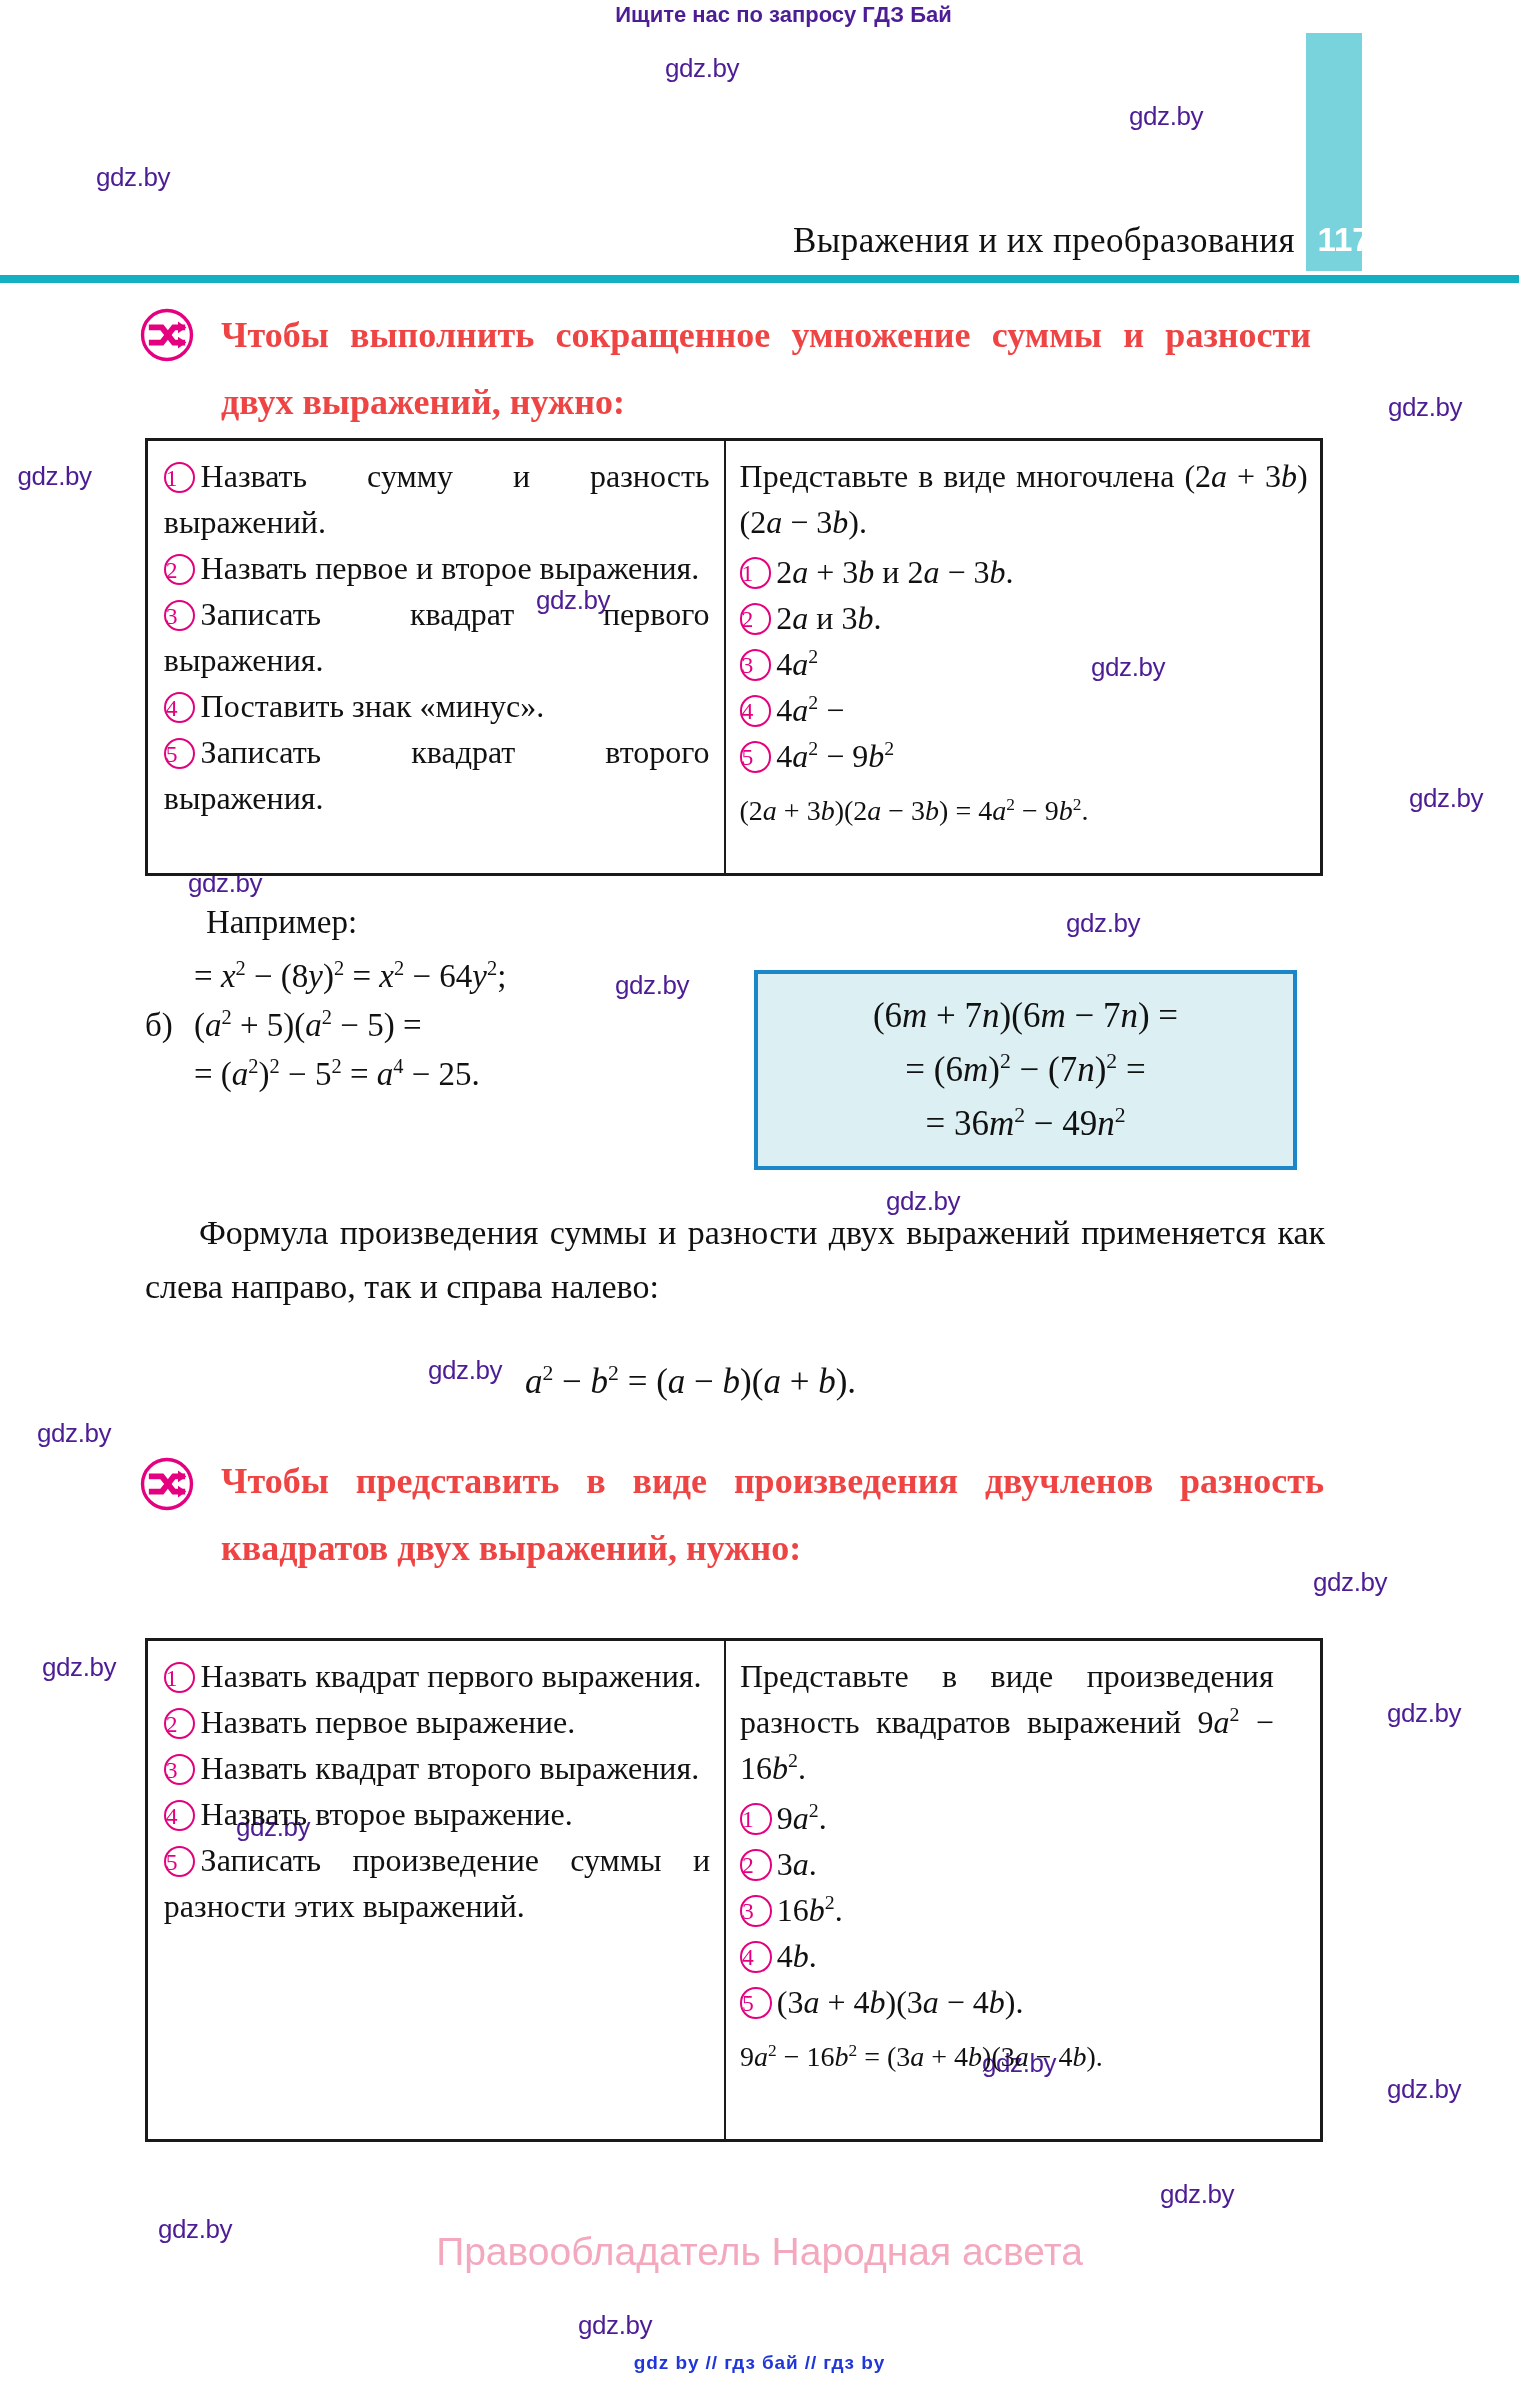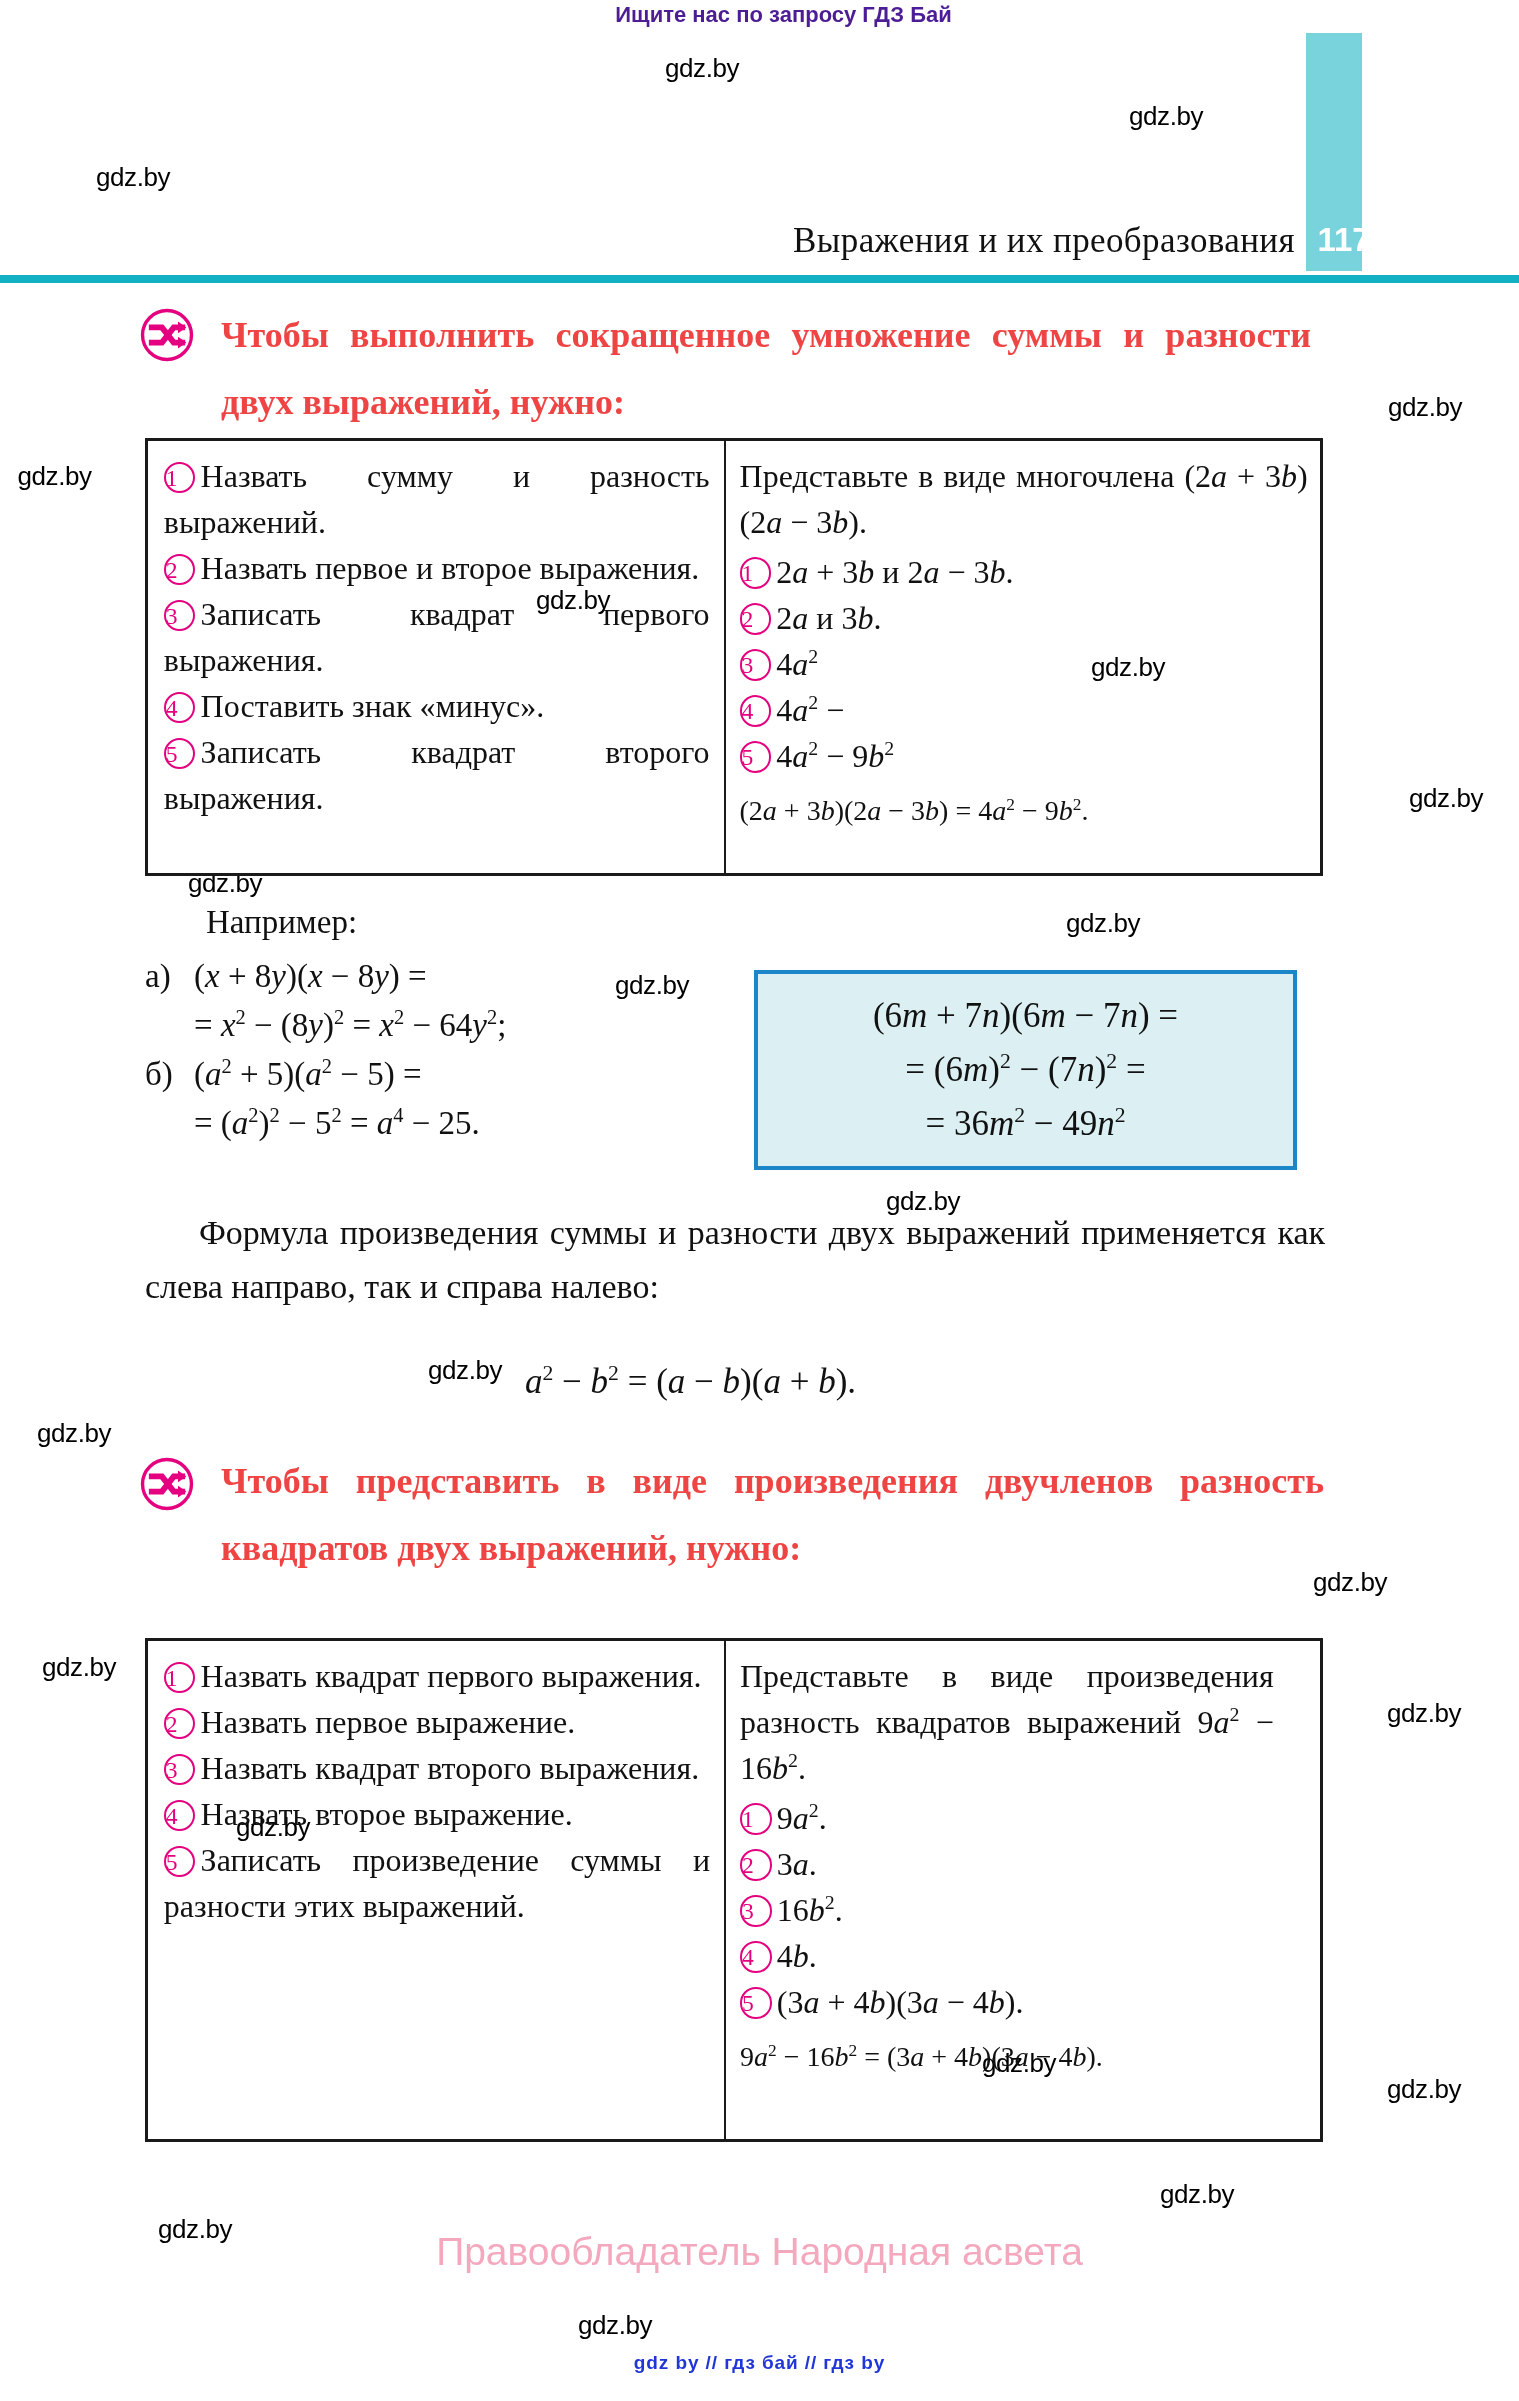--- a/index.html
+++ b/index.html
@@ -15,21 +15,21 @@
     overflow: hidden;
     font-family: "Liberation Serif", serif;
     color: #111111;
   }
 
   
   .wm {
     position: absolute;
     font-family: "Liberation Sans", sans-serif;
     font-size: 26px;
-    color: #000000;
+    color: #4c1d95;
     white-space: nowrap;
     letter-spacing: -0.4px;
   }
   .wm-top-green {
     position: absolute;
     left: 0;
     top: 1.8px;
     width: 1519px;
     text-align: center;
     font-family: "Liberation Sans", sans-serif;
@@ -306,23 +306,20 @@
         <span class="step-num">5</span><span>4<i>a</i><sup>2</sup> − 9<i>b</i><sup>2</sup></span>
       </p>
       <p class="answer-line">(2<i>a</i> + 3<i>b</i>)(2<i>a</i> − 3<i>b</i>) = 4<i>a</i><sup>2</sup> − 9<i>b</i><sup>2</sup>.</p>
     </div>
   </div>
 
   <div class="example-label" style="left:206px; top:900px;">Например:</div>
 
   <div class="example-lines" style="left:145px; top:952px; width:578px;">
     <div>
-      <span class="ex-letter">а)</span><span>(<i>x</i> + 8<i>y</i>)(<i>x</i> − 8<i>y</i>) =</span>
-    </div>
-    <div>
       <span class="ex-indent"></span><span>= <i>x</i><sup>2</sup> − (8<i>y</i>)<sup>2</sup> = <i>x</i><sup>2</sup> − 64<i>y</i><sup>2</sup>;</span>
     </div>
     <div>
       <span class="ex-letter">б)</span><span>(<i>a</i><sup>2</sup> + 5)(<i>a</i><sup>2</sup> − 5) =</span>
     </div>
     <div>
       <span class="ex-indent"></span><span>= (<i>a</i><sup>2</sup>)<sup>2</sup> − 5<sup>2</sup> = <i>a</i><sup>4</sup> − 25.</span>
     </div>
   </div>
 

